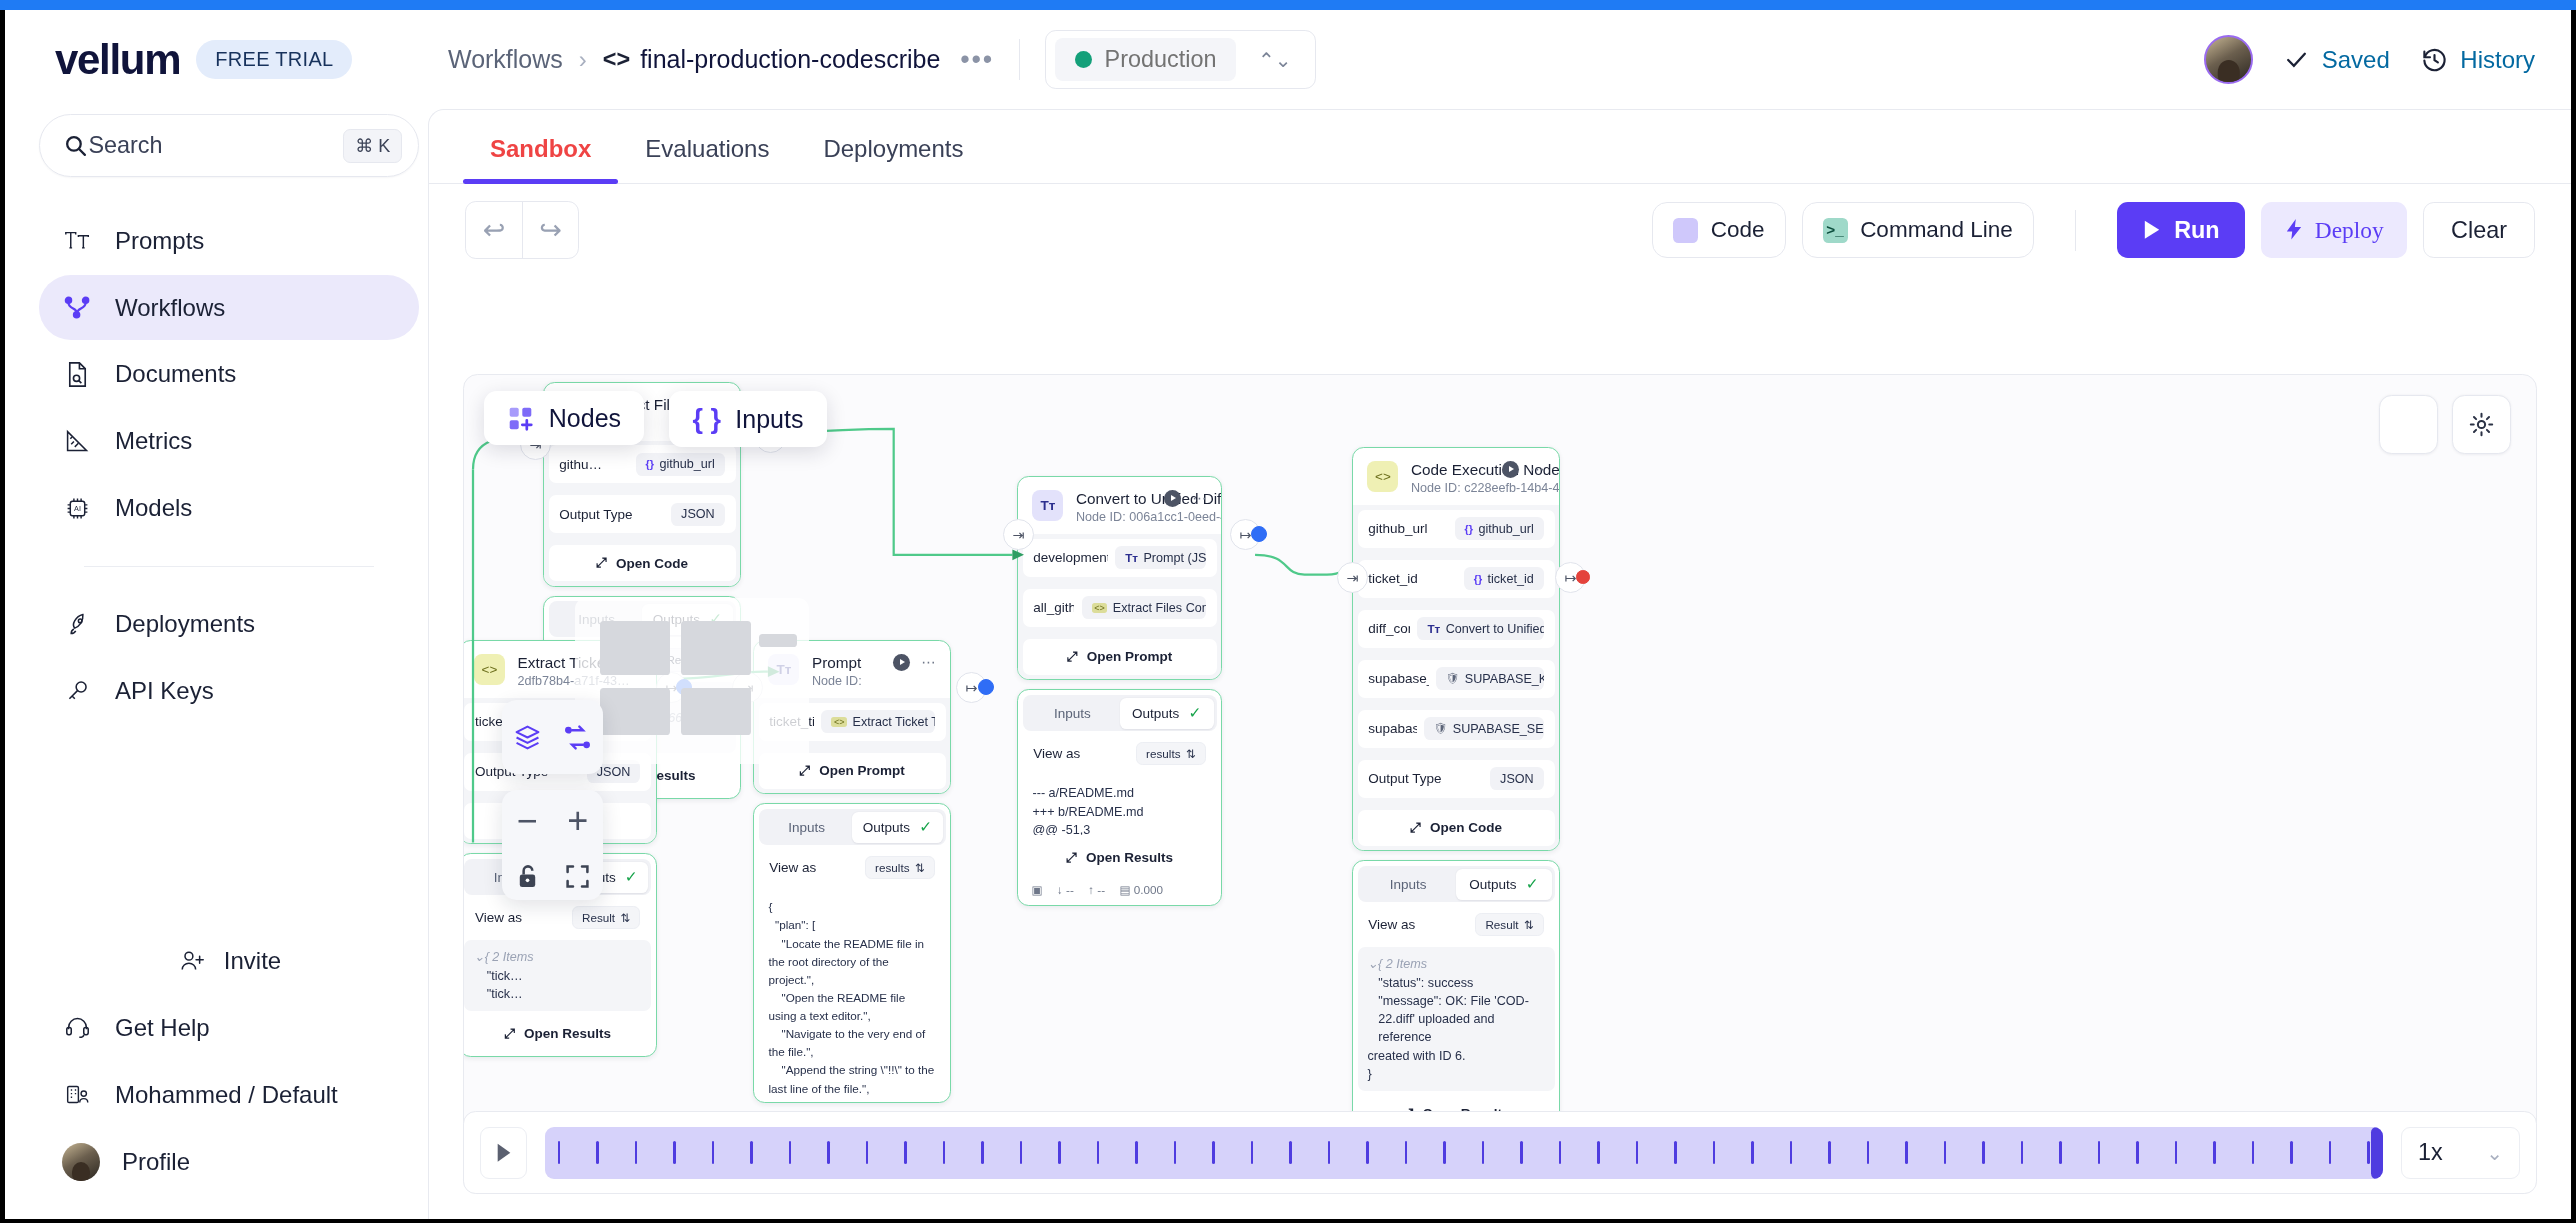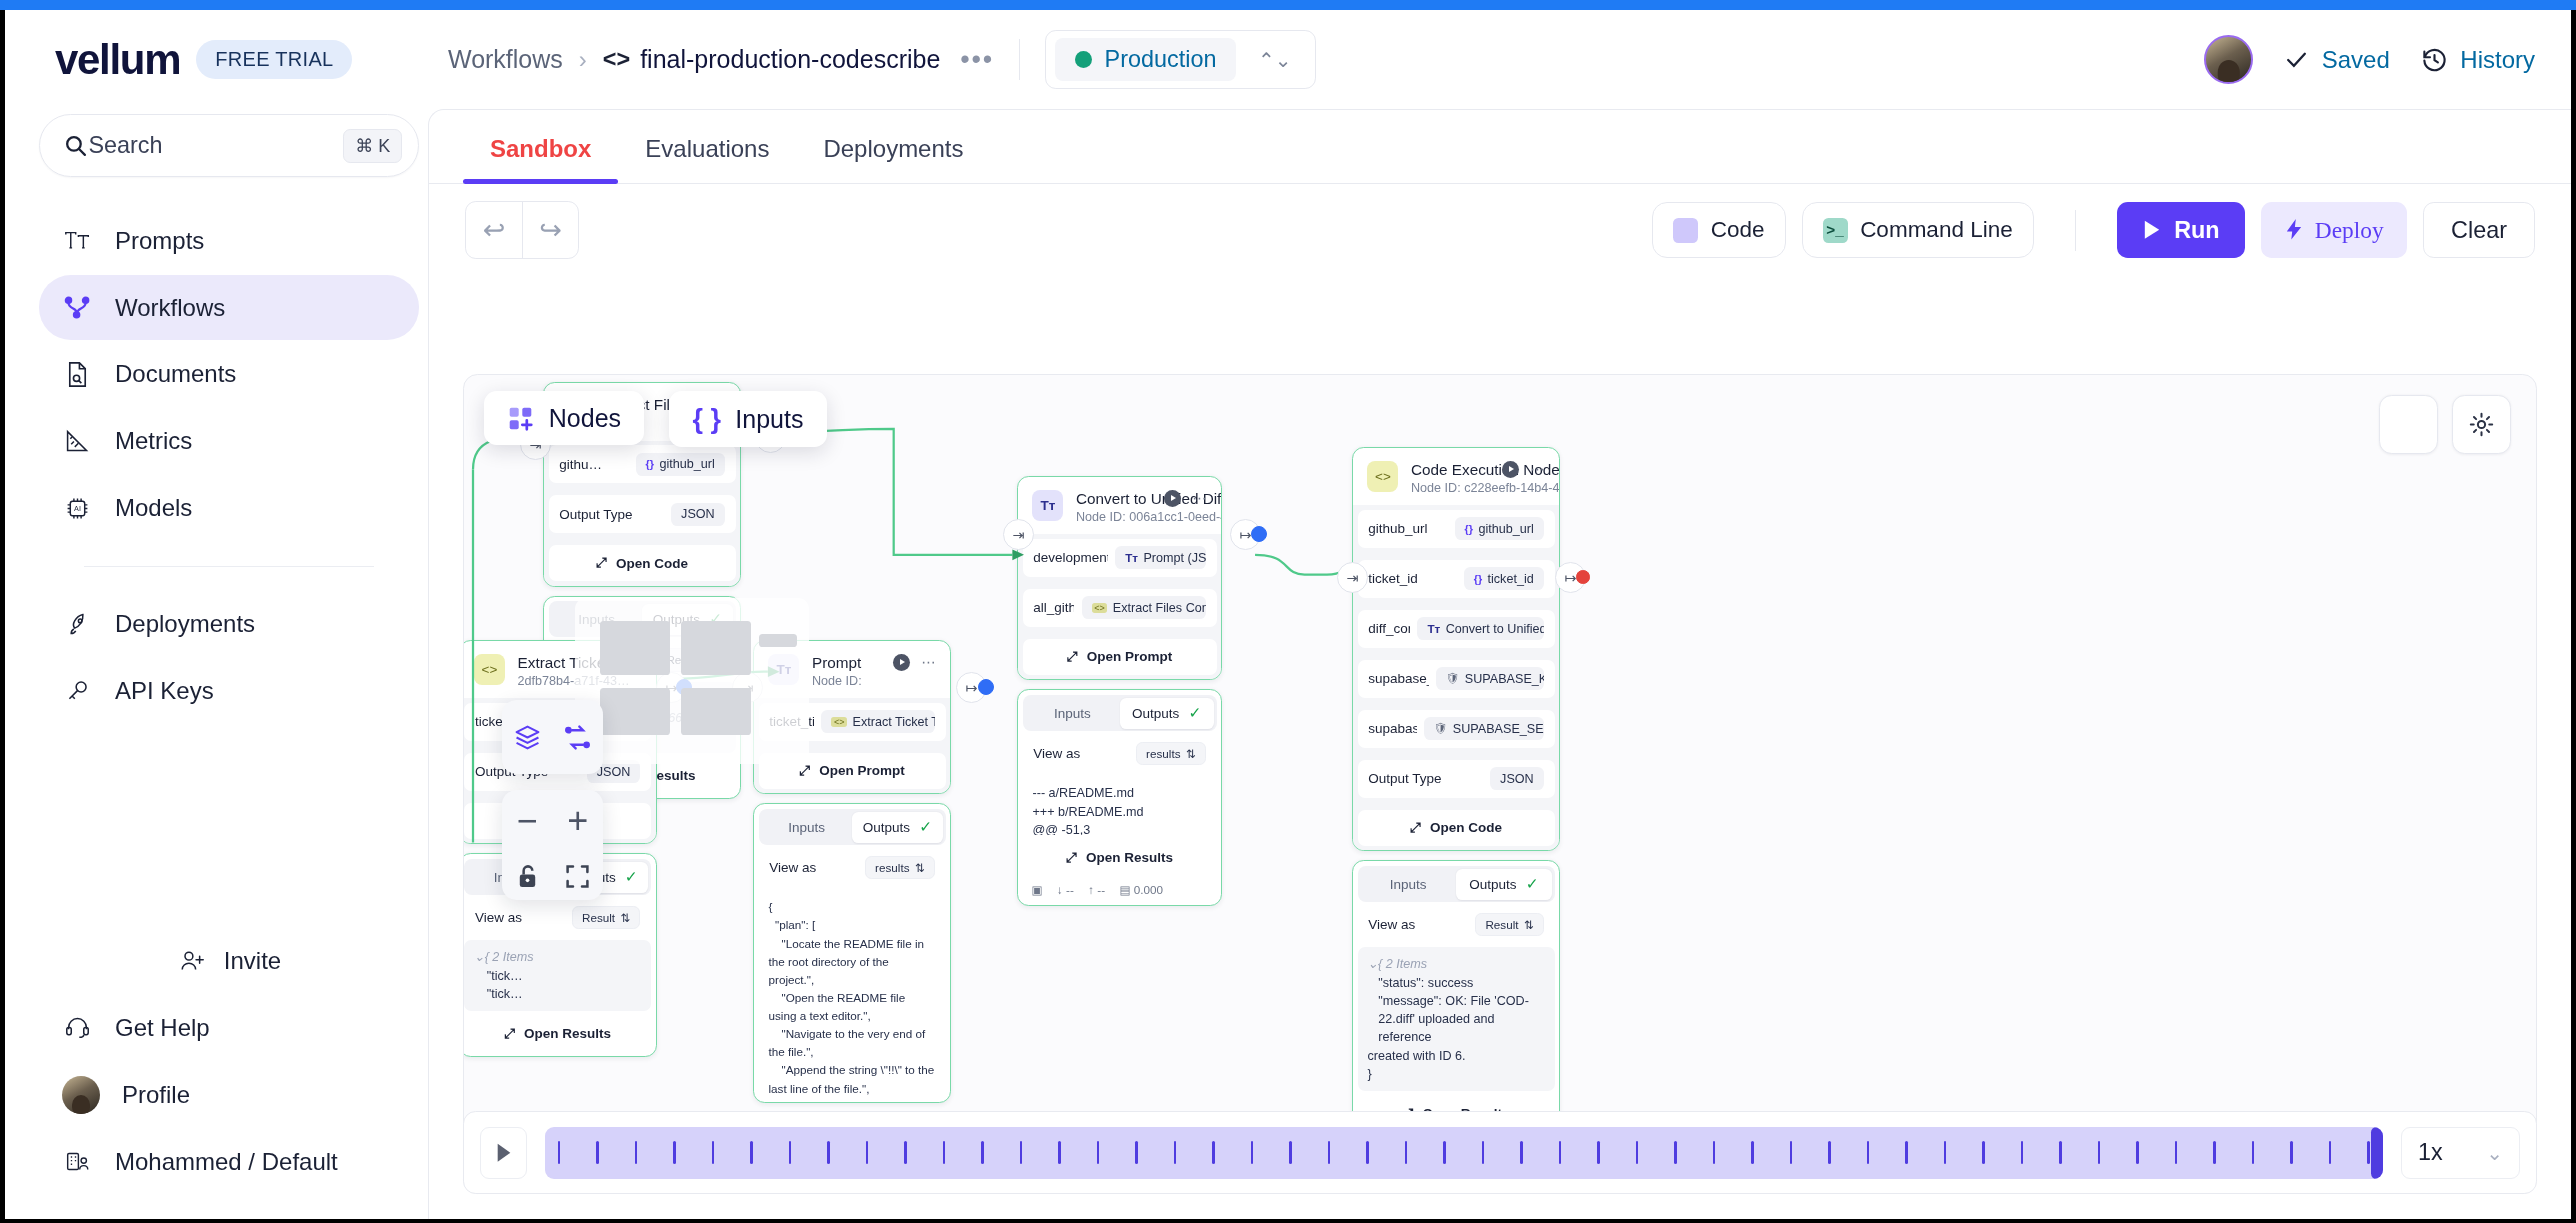--- a/index.html
+++ b/index.html
@@ -80,21 +80,21 @@
   .crumb-code { color: #1b2135; font-size: 23.4px; margin-right: 10px; font-weight: 600; }
   .crumb-cur { font-size: 25px; color: #10143b; }
   .dots { font-size: 27px; color: #8b93a6; letter-spacing: 1.8px; margin-left: 20px; cursor: pointer; }
   .vdiv { width: 0.9px; height: 41px; background: #e6e8ef; margin: 0 25px; }
   .env-select {
     display: flex; align-items: center; gap: 12.6px; border: 0.9px solid #e6e8ef;
     border-radius: 10.8px; padding: 7.2px 14.4px 7.2px 9px; cursor: pointer;
   }
   .env-pill {
     display: flex; align-items: center; gap: 12.6px; background: #f4f5f9;
-    border-radius: 8px; padding: 8px 20px; font-size: 23.4px; color: #0369a1;
+    border-radius: 8px; padding: 8px 20px; font-size: 23.4px; color: #737373;
   }
   .dot-green { width: 17px; height: 17px; border-radius: 50%; background: #14a07a; flex: none; }
   .chev-ud { color: #7b8497; font-size: 20px; padding: 0 9px; }
   .topbar-right { margin-left: auto; display: flex; align-items: center; gap: 31px; }
   .avatar-lg {
     width: 49px; height: 49px; border-radius: 50%; border: 2.7px solid #9a6bf0;
     background: linear-gradient(150deg,#c9b896 0%,#6b5f4e 45%,#2b2620 100%);
     position: relative; overflow: hidden;
   }
   .avatar-lg::after {
@@ -404,34 +404,34 @@
               <path d="M5 16v-2a10 10 0 0120 0v2"></path>
                 <rect x="3" y="14" width="5" height="8" rx="2"></rect>
               <rect x="22" y="14" width="5" height="8" rx="2"></rect>
                 <path d="M22 22c0 2-2 3-5 3"></path>
             </svg>
           </span>
           <span>Get Help</span>
         </div>
 
         <div class="nav-item">
-          <span class="avatar-sm"></span>
-          <span>Profile</span>
-        </div>
-
-        <div class="nav-item">
           <span class="nav-icn">
             <svg width="27" height="25" viewBox="0 0 30 28" fill="none" stroke="#1b2135" stroke-width="1.6">
               <rect x="4" y="5" width="12" height="18" rx="1.5"></rect>
               <path d="M7.5 9h1.5M12 9h1.5M7.5 13h1.5M12 13h1.5M7.5 17h1.5"></path>
               <circle cx="22" cy="13" r="3"></circle>
                 <path d="M17.5 23c0-2.6 2-4.4 4.5-4.4s4.5 1.8 4.5 4.4"></path>
             </svg>
           </span>
           <span>Mohammed / Default</span>
+        </div>
+
+        <div class="nav-item">
+          <span class="avatar-sm"></span>
+          <span>Profile</span>
         </div>
       </div>
     </div>
 
     <div class="main">
 
       <div class="topbar">
         <span class="crumb">Workflows</span>
         <span class="crumb-sep">›</span>
         <span class="crumb-code">&lt;&gt;</span>

